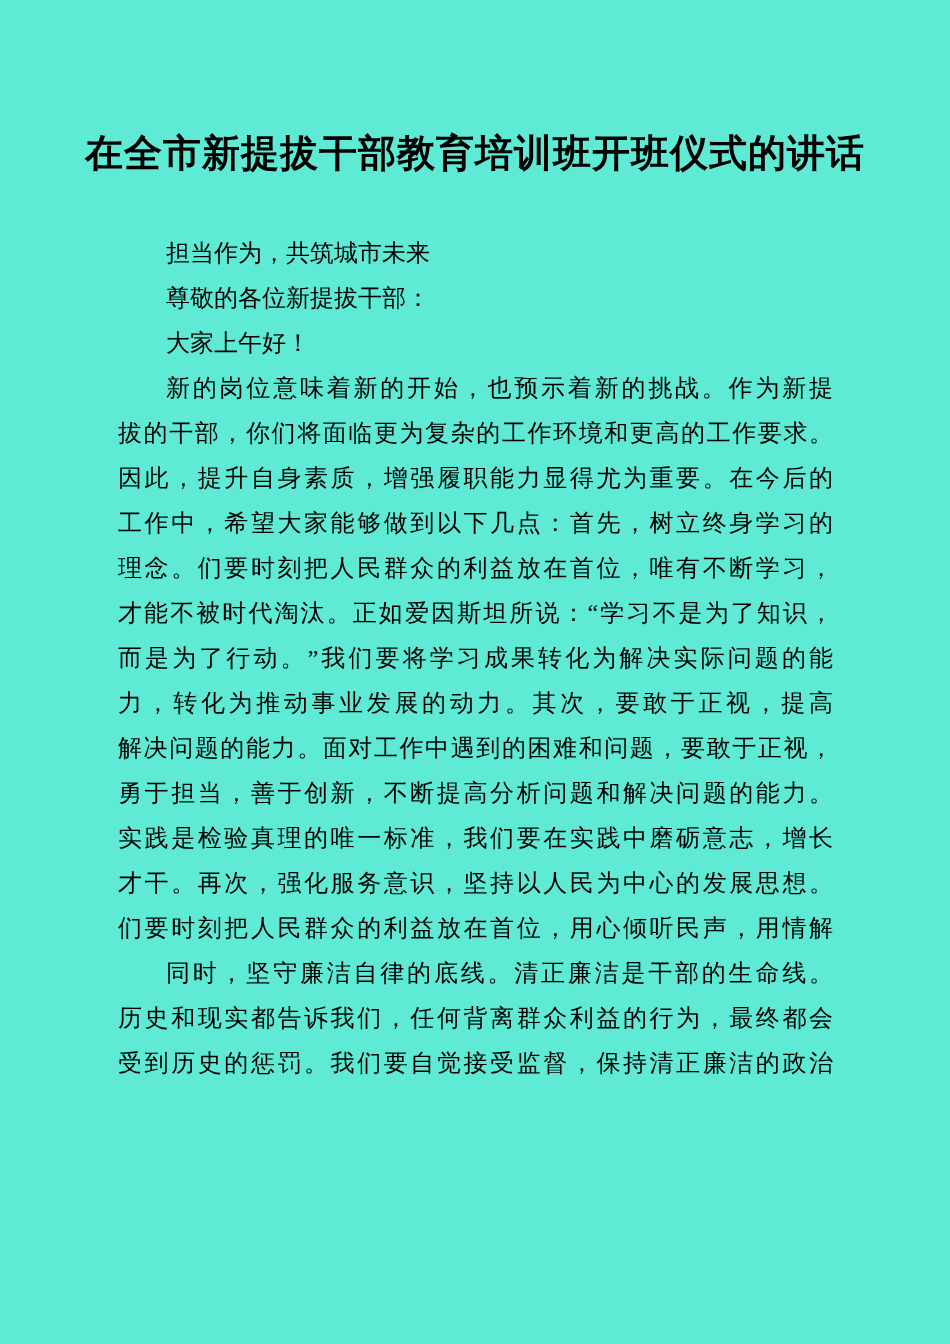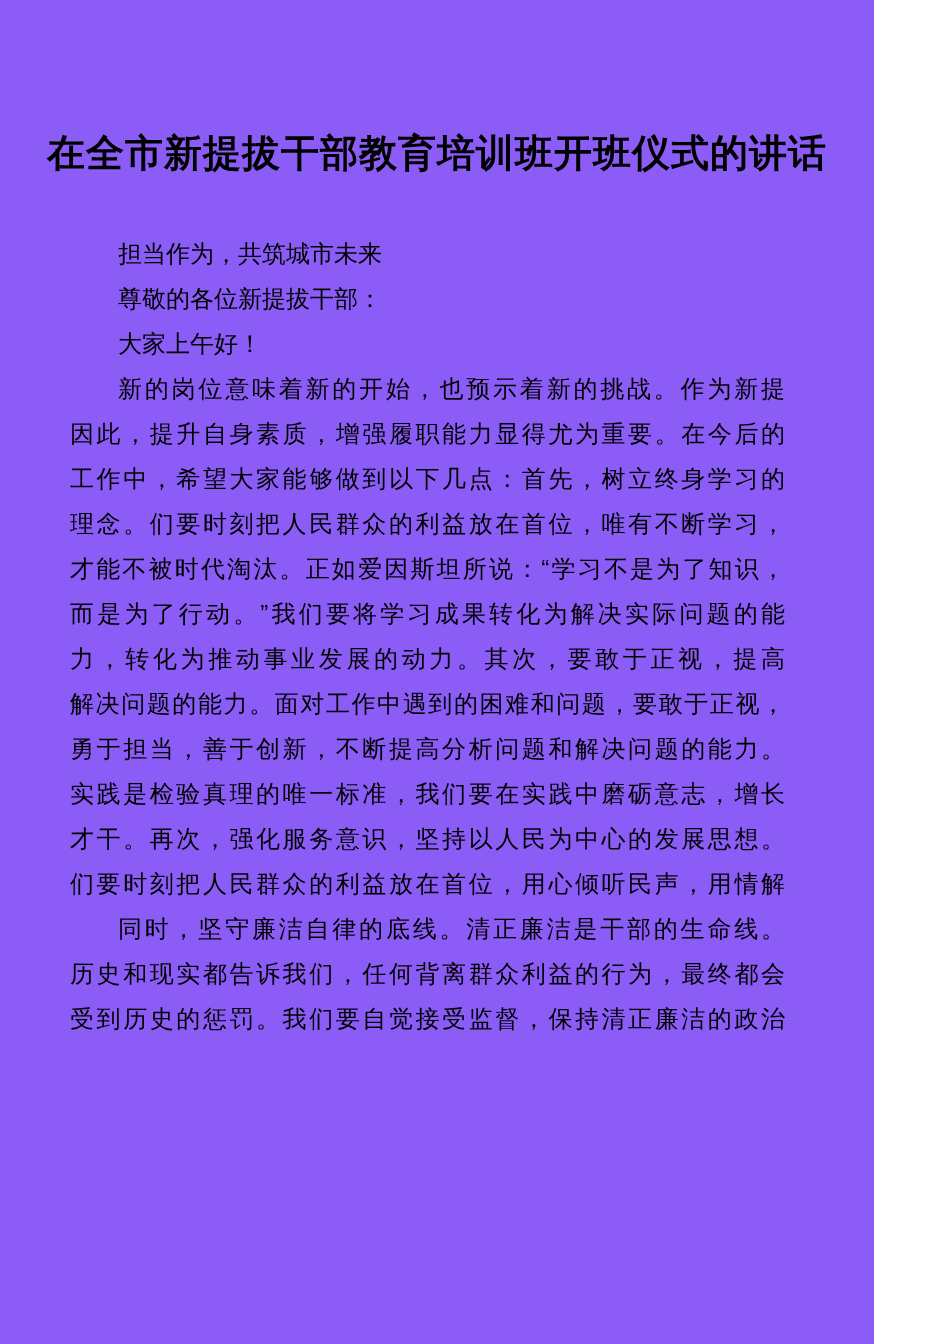--- a/index.html
+++ b/index.html
@@ -6,41 +6,41 @@
     margin: 0;
     padding: 0;
   }
   body {
     width: 950px;
     height: 1344px;
     background: #ffffff;
     overflow: hidden;
   }
   .sheet {
-    width: 874px;
+    width: 950px;
     height: 1344px;
-    background: #8b5cf6;
+    background: #5eead4;
     box-sizing: border-box;
   }
   .doc-title {
     margin: 0;
     padding-top: 130px;
     text-align: center;
     font-family: "Liberation Serif", "DejaVu Serif", serif;
     font-weight: bold;
     font-size: 38px;
     line-height: 46px;
     letter-spacing: 1px;
     color: #000000;
     white-space: nowrap;
   }
   .doc-body {
     width: 715px;
-    margin: 55px auto 0 70px;
-    font-family: Liberation Sans, sans-serif;
+    margin: 55px auto 0 118px;
+    font-family: Liberation Serif, serif;
     font-size: 24px;
     line-height: 45px;
     color: #000000;
   }
   .para {
     margin: 0;
   }
   .line {
     text-align: justify;
     text-align-last: justify;
@@ -62,20 +62,21 @@
         <div class="line first last">担当作为，共筑城市未来</div>
       </div>
       <div class="para">
         <div class="line first last">尊敬的各位新提拔干部：</div>
       </div>
       <div class="para">
         <div class="line first last">大家上午好！</div>
       </div>
       <div class="para">
         <div class="line first">新的岗位意味着新的开始，也预示着新的挑战。作为新提</div>
+        <div class="line">拔的干部，你们将面临更为复杂的工作环境和更高的工作要求。</div>
         <div class="line">因此，提升自身素质，增强履职能力显得尤为重要。在今后的</div>
         <div class="line">工作中，希望大家能够做到以下几点：首先，树立终身学习的</div>
         <div class="line">理念。们要时刻把人民群众的利益放在首位，唯有不断学习，</div>
         <div class="line">才能不被时代淘汰。正如爱因斯坦所说：“学习不是为了知识，</div>
         <div class="line">而是为了行动。”我们要将学习成果转化为解决实际问题的能</div>
         <div class="line">力，转化为推动事业发展的动力。其次，要敢于正视，提高</div>
         <div class="line">解决问题的能力。面对工作中遇到的困难和问题，要敢于正视，</div>
         <div class="line">勇于担当，善于创新，不断提高分析问题和解决问题的能力。</div>
         <div class="line">实践是检验真理的唯一标准，我们要在实践中磨砺意志，增长</div>
         <div class="line">才干。再次，强化服务意识，坚持以人民为中心的发展思想。</div>

